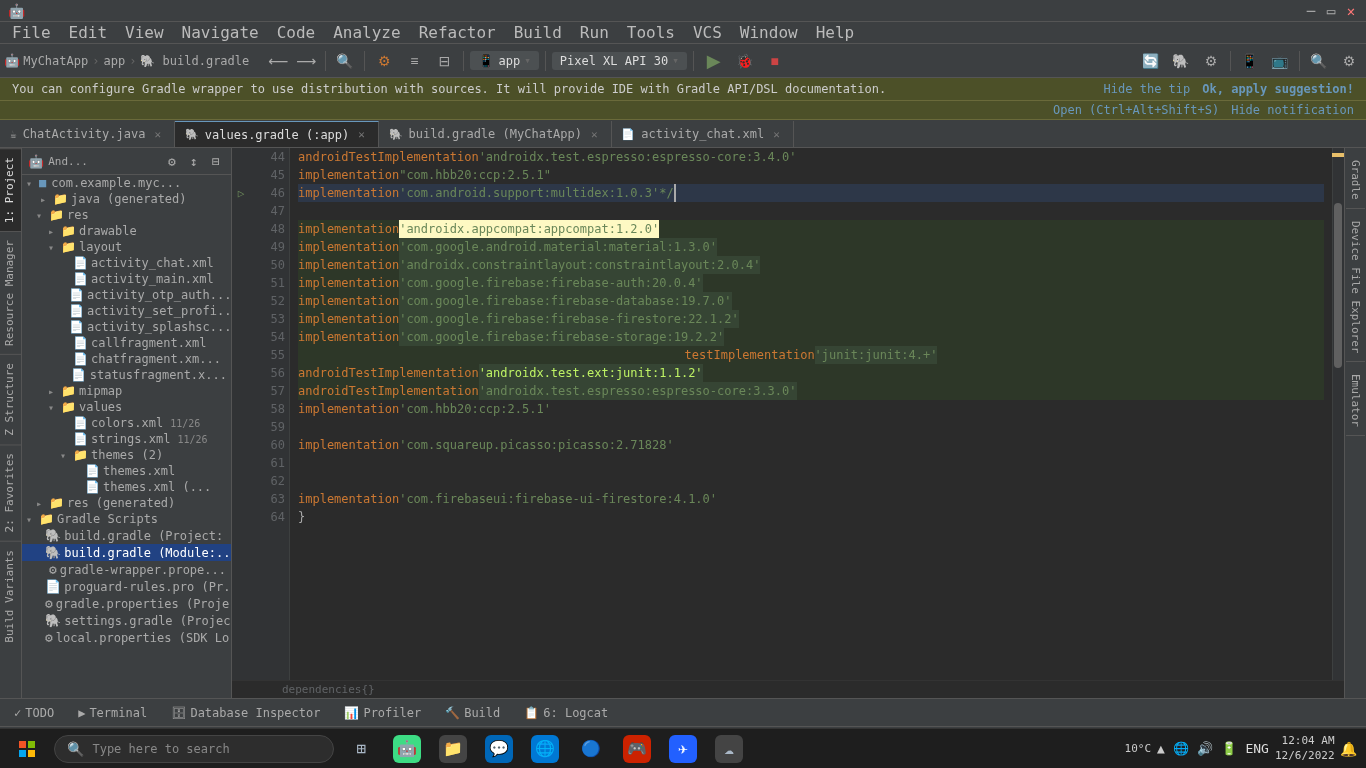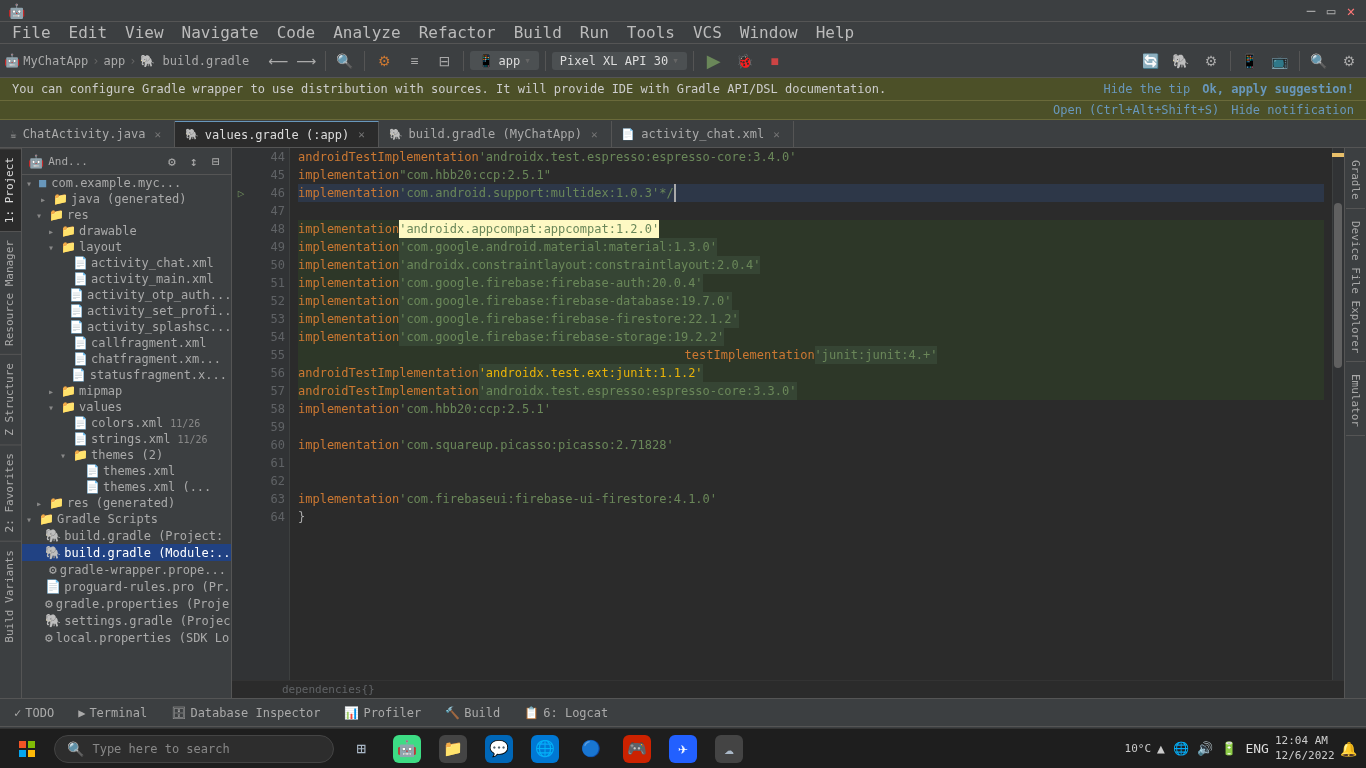--- a/index.html
+++ b/index.html
@@ -382,21 +382,21 @@
       gap: 8px;
       font-size: 12px;
       color: #888;
     }
     .taskbar-right {
       margin-left: auto;
       display: flex; align-items: center; gap: 6px;
       font-size: 11px; color: #ccc;
     }
     .sys-tray { display: flex; align-items: center; gap: 8px; font-size: 13px; }
-    .time-display { text-align: left; line-height: 1.3; }
+    .time-display { text-align: right; line-height: 1.3; }
   </style>
 </head>
 <body>
 
 <div id="title-bar">
   <div style="display:flex;gap:8px;align-items:center">
     <span style="font-size:14px;color:#6897bb;">🤖</span>
   </div>
   <div class="win-controls">
     <div class="win-btn">─</div>
@@ -796,21 +796,21 @@
         <div class="code-line" style="background:#2d3728;justify-content:center;">
           <span style="color:#aaa;">    </span>
             <span style="color:#cc7832;">testImplementation</span>
             <span style="color:#aaa;">    </span>
             <span style="background:#364534;color:#6a8759;">'junit:junit:4.+'</span>
         </div>
         <div class="code-line" style="background:#2d3728;">
           <span style="color:#aaa;">    </span>
             <span style="color:#cc7832;">androidTestImplementation</span>
             <span style="color:#aaa;">    </span>
-            <span style="background:#364534;color:#eab308;">'androidx.test.ext:junit:1.1.2'</span>
+            <span style="background:#364534;color:#bef264;">'androidx.test.ext:junit:1.1.2'</span>
         </div>
         <div class="code-line" style="background:#2d3728;">
           <span style="color:#aaa;">    </span>
             <span style="color:#cc7832;">androidTestImplementation</span>
             <span style="color:#aaa;">    </span>
             <span style="background:#364534;color:#6a8759;">'androidx.test.espresso:espresso-core:3.3.0'</span>
         </div>
         <div class="code-line">
           <span style="color:#aaa;">    </span>
             <span style="color:#cc7832;">implementation</span>

